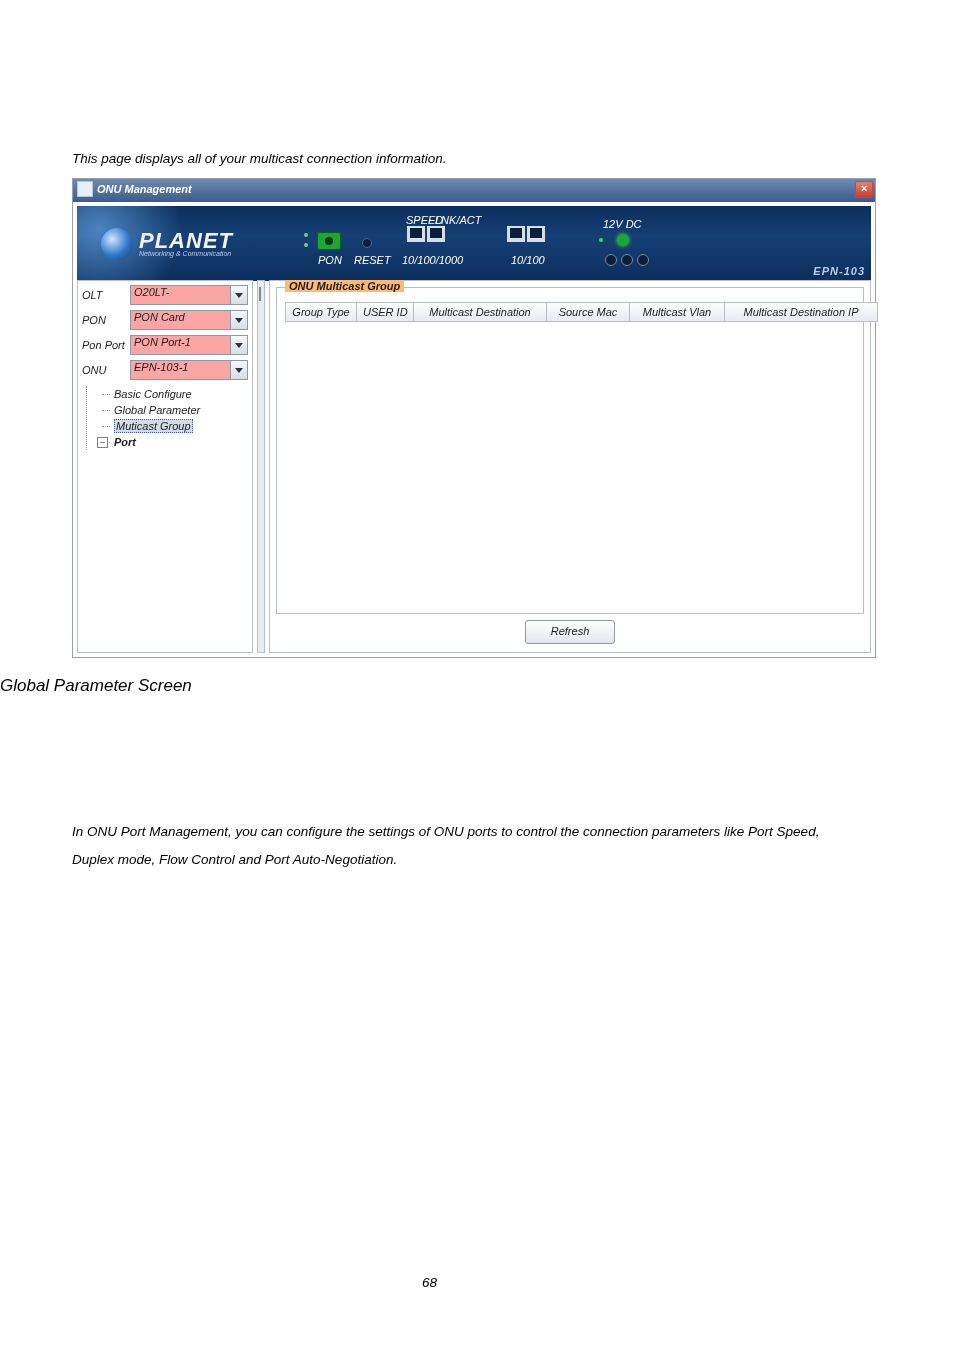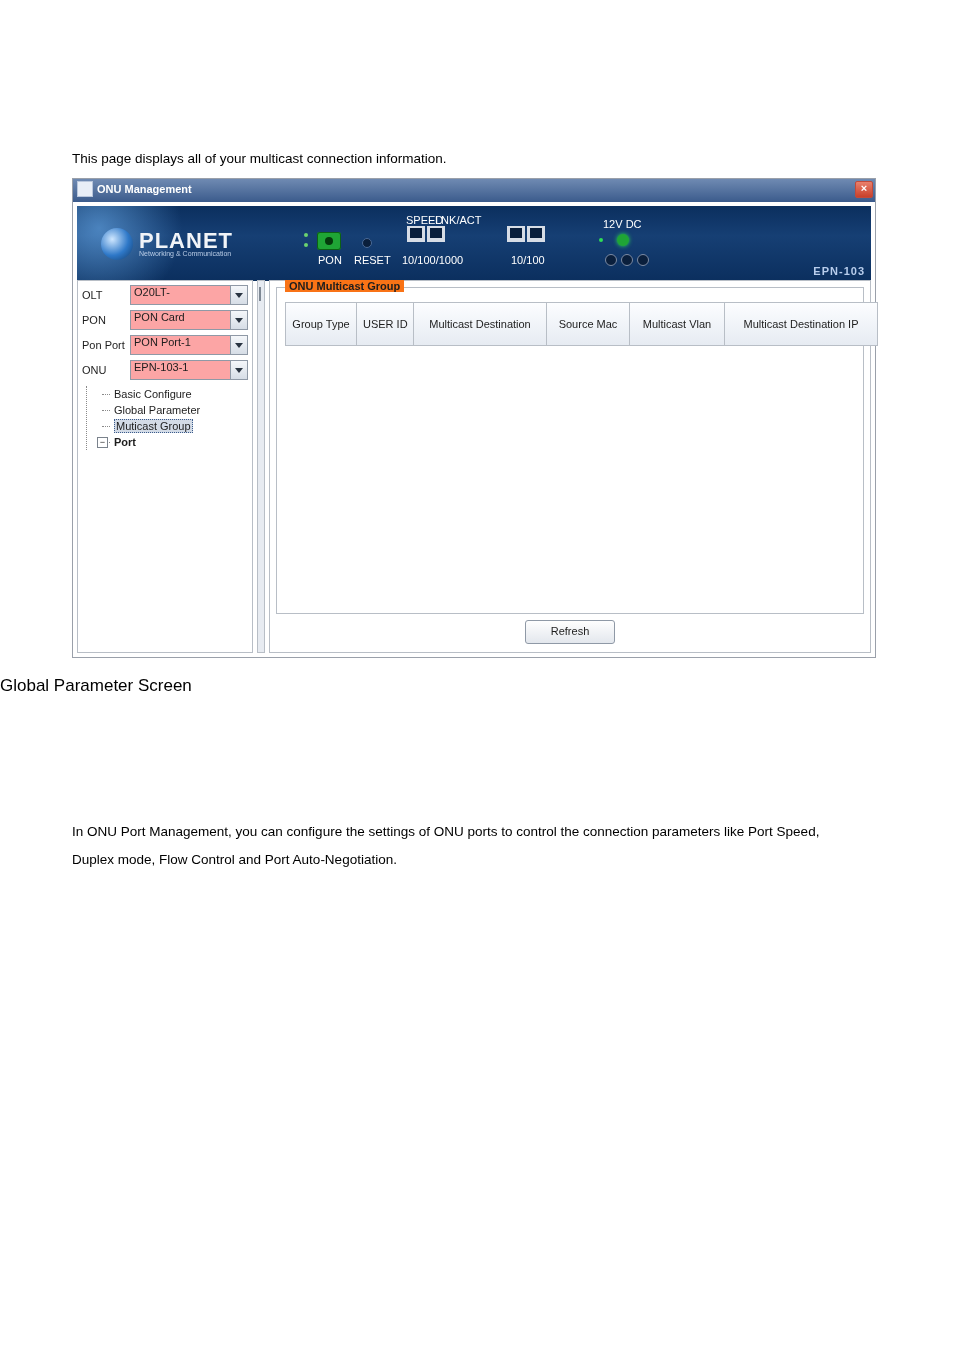--- a/index.html
+++ b/index.html
@@ -8,20 +8,21 @@
     width: 954px;
     height: 1350px;
     background: #ffffff;
     font-family: Arial, Helvetica, sans-serif;
     color: #000;
   }
   .page {
     position: relative;
     width: 859px;
     height: 1350px;
+    font-style: italic;
   }
   .body-text {
     position: absolute;
     font-size: 13.5px;
     line-height: 28px;
     color: #000;
   }
   .caption {
     position: absolute;
     font-size: 17px;
@@ -176,32 +177,32 @@
     border:1px solid #b8bec6;
     margin-left:4px;
     background:#fff;
     position:relative;
   }
   .groupbox {
     position:absolute; left:6px; right:6px; top:6px; bottom:38px;
     border:1px solid #b8bec6;
   }
   .groupbox .legend {
-    position:absolute; left:8px; top:-8px; background:#f97316; padding:0 4px;
+    position:absolute; left:8px; top:-8px; background:#fdba74; padding:0 4px;
     font-size:11px; font-weight:bold;
   }
   .table-headers {
     position:absolute; left:8px; top:14px;
     display:flex;
   }
   .th {
     border:1px solid #b8bec6;
     background:linear-gradient(#fcfdff,#e6ebf2);
     font-size:11px;
-    padding:15px 6px;
+    padding:3px 6px;
     border-left:none;
     white-space:nowrap;
     text-align:center;
   }
   .th:first-child{ border-left:1px solid #b8bec6; }
   .refresh-btn {
     position:absolute; left:50%; transform:translateX(-50%);
     bottom:8px; width:88px; height:22px;
     border:1px solid #8f99a6; border-radius:3px;
     background:linear-gradient(#fefefe,#e3e7ed);
@@ -338,14 +339,15 @@
       </div>
     </div>
 
   </div>
 
   <div class="caption" style="top:676px;">Global Parameter Screen</div>
 
   <div class="body-text" style="left:72px; top:846px;">Duplex mode, Flow Control and Port Auto-Negotiation.</div>
   <div class="body-text" style="left:72px; top:818px;">In ONU Port Management, you can configure the settings of ONU ports to control the connection parameters like Port Speed,</div>
 
+  <div class="page-number">68</div>
 
 </div>
 
 </body></html>

